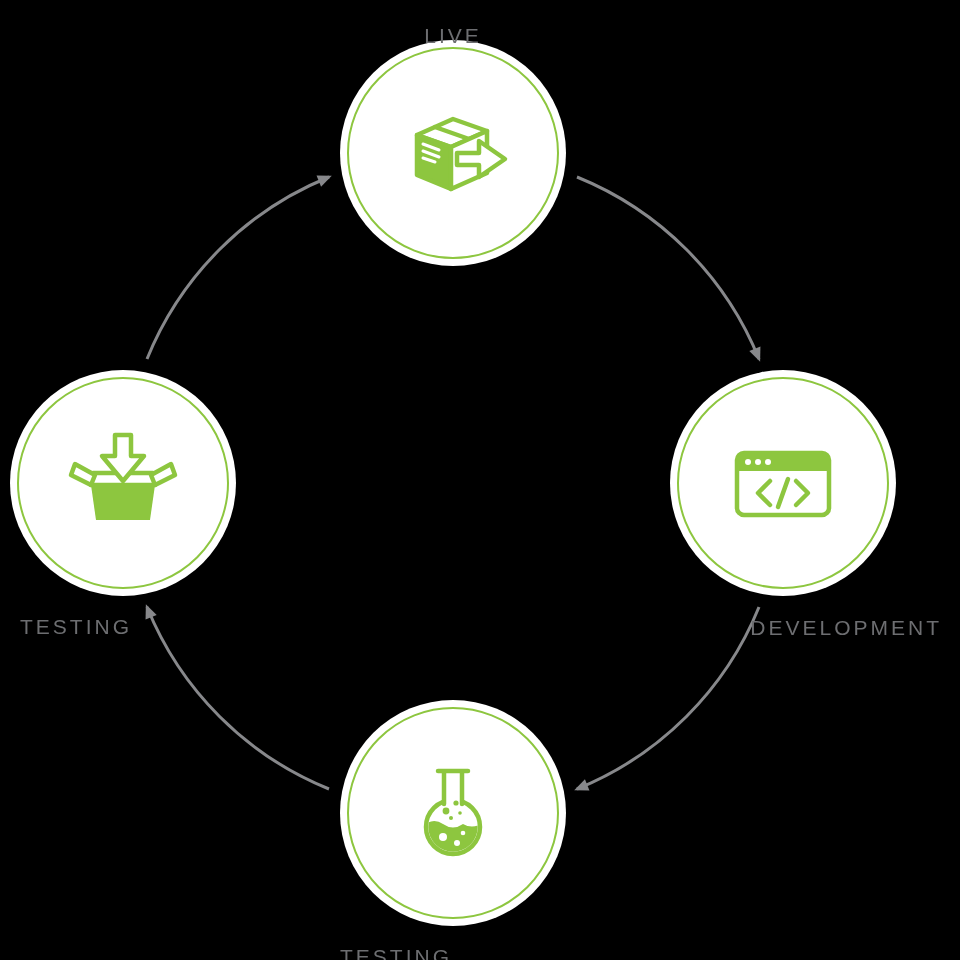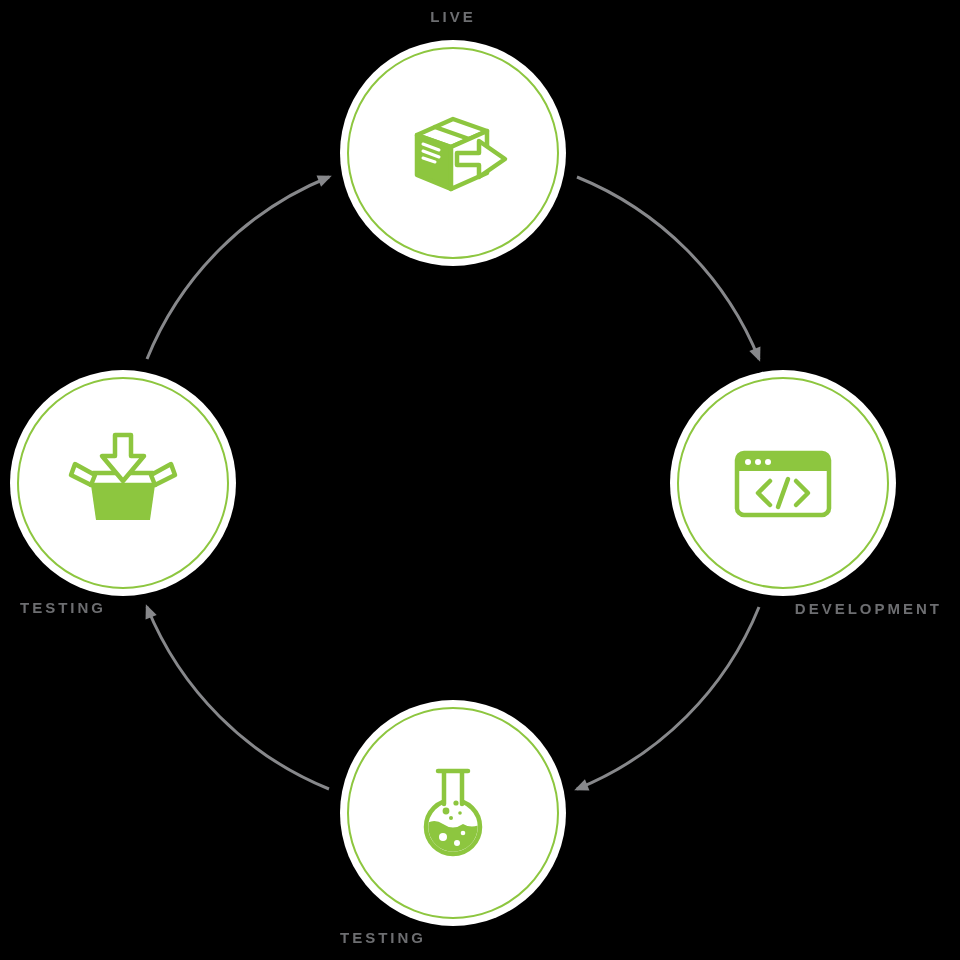--- a/index.html
+++ b/index.html
@@ -30,22 +30,22 @@
     content:"";position:absolute;inset:7px;border-radius:50%;
     border:2px solid var(--accent);
   }
   .node-live{left:340px;top:40px;}
   .node-development{left:670px;top:370px;}
   .node-testing{left:340px;top:700px;}
   .node-staging{left:10px;top:370px;}
 
   .label{
     position:absolute;
-    font-size:15px;font-weight:700;letter-spacing:3px;
-    color:var(--label);white-space:nowrap;
+    font-size:21px;font-weight:400;letter-spacing:3px;
+    color:var(--label);white-space:nowrap;margin-top:16px;
   }
   .label-live{top:8px;left:340px;width:226px;text-align:center;}
   .label-development{top:600px;right:18px;text-align:right;}
   .label-staging{top:599px;left:20px;}
   .label-testing{top:929px;left:340px;width:226px;}
 
   
   .icon{display:block;position:relative;z-index:1;}
   .ln{fill:none;stroke:var(--accent);stroke-width:4.5;stroke-linecap:round;stroke-linejoin:round;}
   .shape{fill:#fff;stroke:var(--accent);stroke-width:4.5;stroke-linejoin:round;stroke-linecap:round;}

